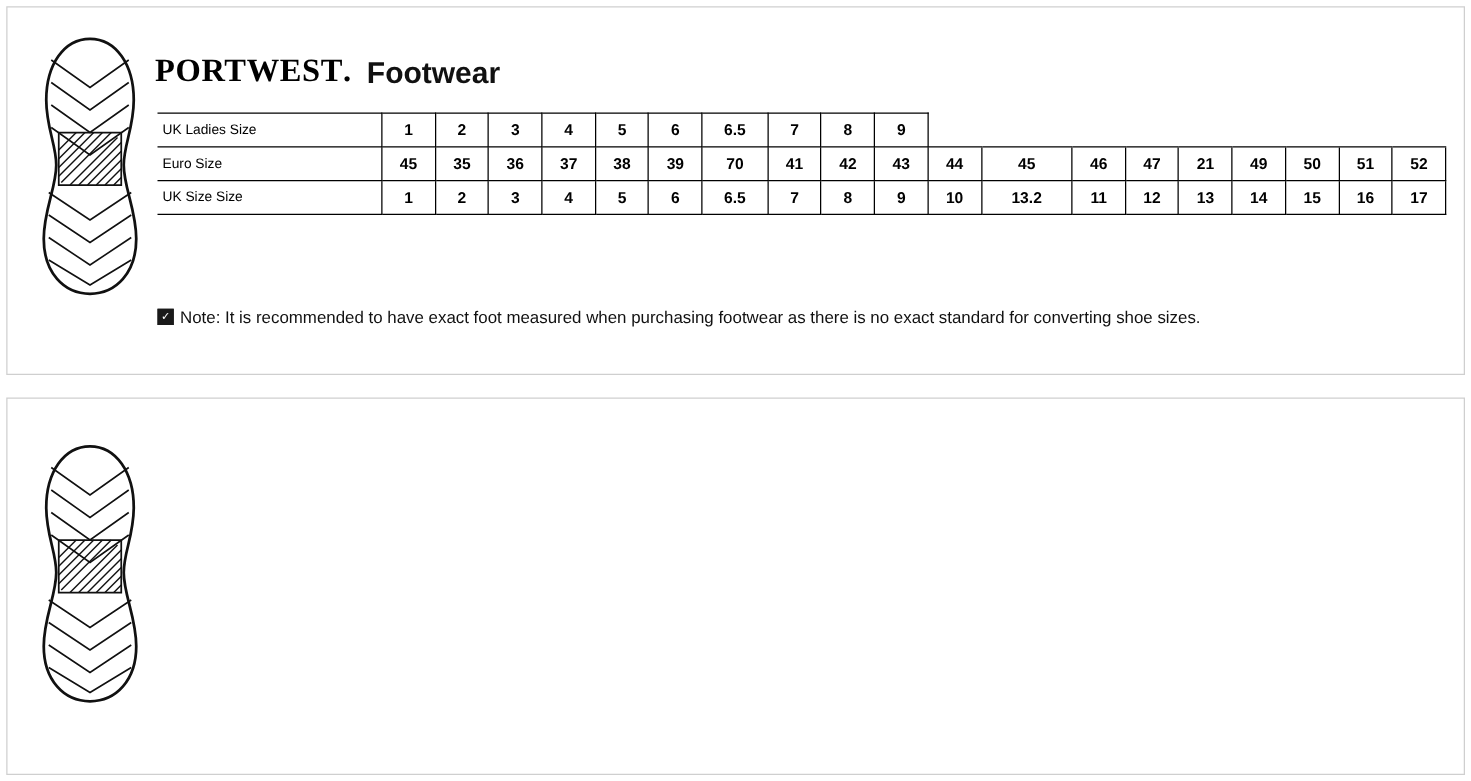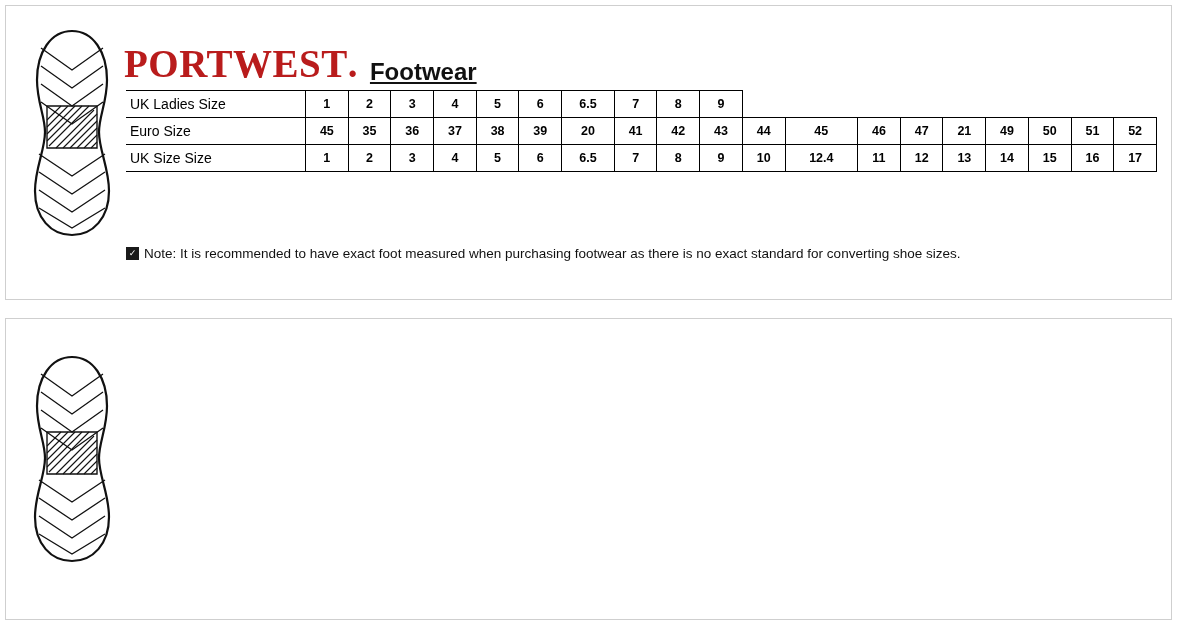--- a/index.html
+++ b/index.html
@@ -41,35 +41,34 @@
 
   
   .brand-row {
     position: absolute;
     display: flex;
     align-items: flex-end;
   }
   #portwest-brand-row { left: 118px; top: 38px; }
   .portwest-wordmark {
     font-family: "Liberation Serif", serif;
-    font-size: 39px;
+    font-size: 26px;
     font-weight: bold;
     letter-spacing: 0.5px;
-    color: #b91c1c;
+    color: #000000;
     line-height: 1;
   }
   .section-word {
     font-size: 24px;
     font-weight: bold;
     color: #111;
     margin-left: 12px;
     line-height: 1;
     position: relative;
     top: 1px;
-    text-decoration: underline;
   }
 
   
   table {
     border-collapse: collapse;
     position: absolute;
   }
   #table-portwest {
     left: 120px;
     top: 84px;
@@ -80,21 +79,21 @@
     height: 26px;
     font-size: 12.5px;
     font-weight: bold;
     text-align: center;
     padding: 0;
   }
   #table-portwest .rowlabel {
     text-align: left;
     padding-left: 4px;
     font-weight: normal;
-    font-size: 14px;
+    font-size: 11px;
     width: 175px;
     border-left: none;
     margin-top: 32px;
   }
   #table-portwest tr:first-child td { border-top: 1px solid #000; }
   .nb-l { border-left: none !important; }
   .nb-r { border-right: none !important; }
   .nb-t { border-top: none !important; }
   .nb-b { border-bottom: none !important; }
 
@@ -186,21 +185,21 @@
         <td class="nb-t nb-r nb-l"></td>
       </tr>
       <tr>
         <td class="rowlabel">Euro Size</td>
         <td>45</td>
         <td>35</td>
         <td>36</td>
         <td>37</td>
         <td>38</td>
         <td>39</td>
-        <td>20</td>
+        <td>70</td>
         <td>41</td>
         <td>42</td>
         <td>43</td>
         <td>44</td>
         <td>45</td>
         <td>46</td>
         <td>47</td>
         <td>21</td>
         <td>49</td>
         <td>50</td>
@@ -213,21 +212,21 @@
         <td>2</td>
         <td>3</td>
         <td>4</td>
         <td>5</td>
         <td>6</td>
         <td>6.5</td>
         <td>7</td>
         <td>8</td>
         <td>9</td>
         <td>10</td>
-        <td>12.4</td>
+        <td>13.2</td>
         <td>11</td>
         <td>12</td>
         <td>13</td>
         <td>14</td>
         <td>15</td>
         <td>16</td>
         <td>17</td>
       </tr>
     </tbody>
   </table>

